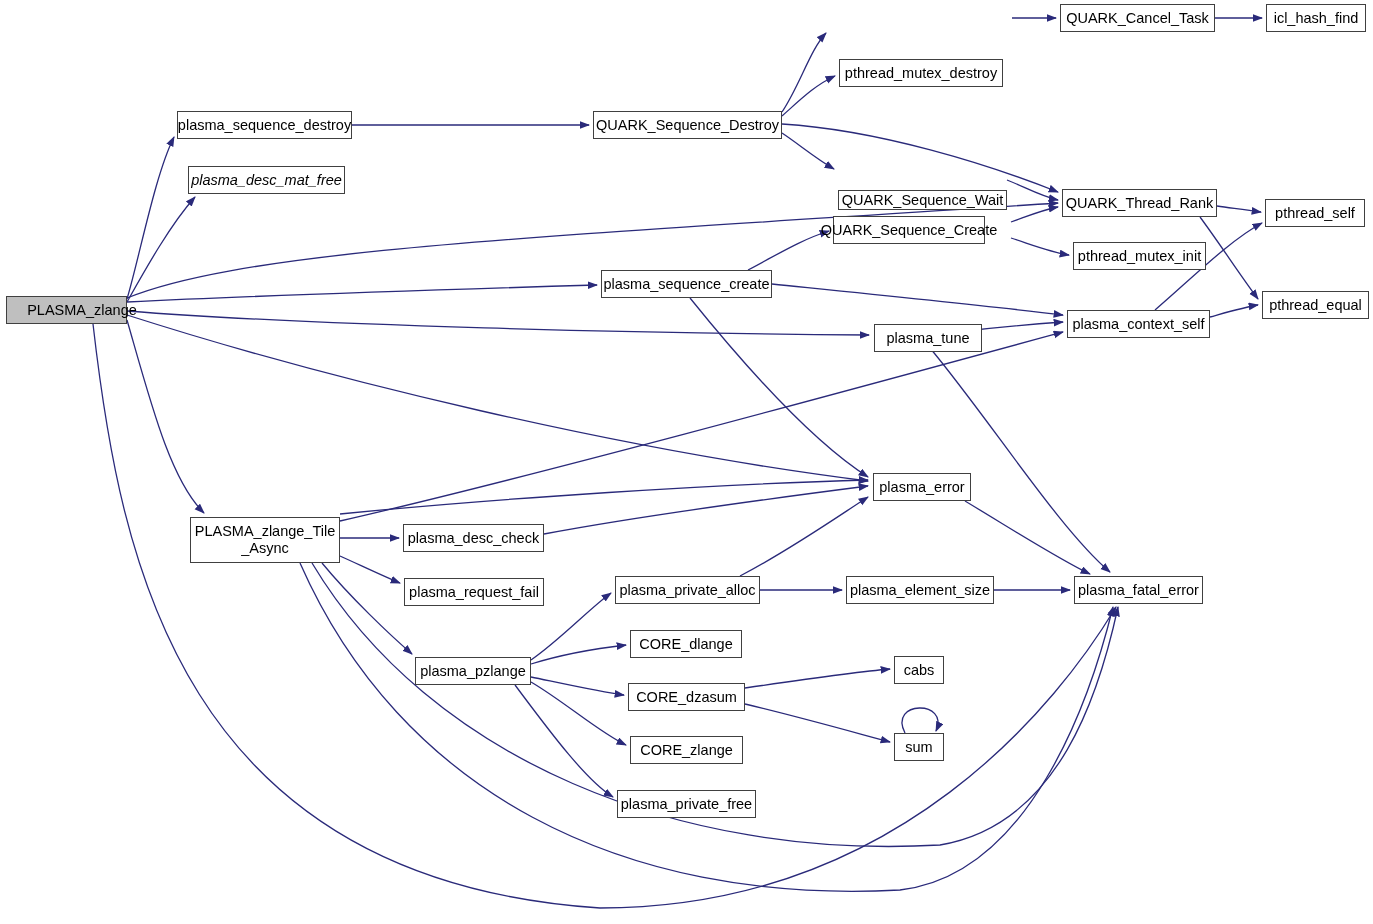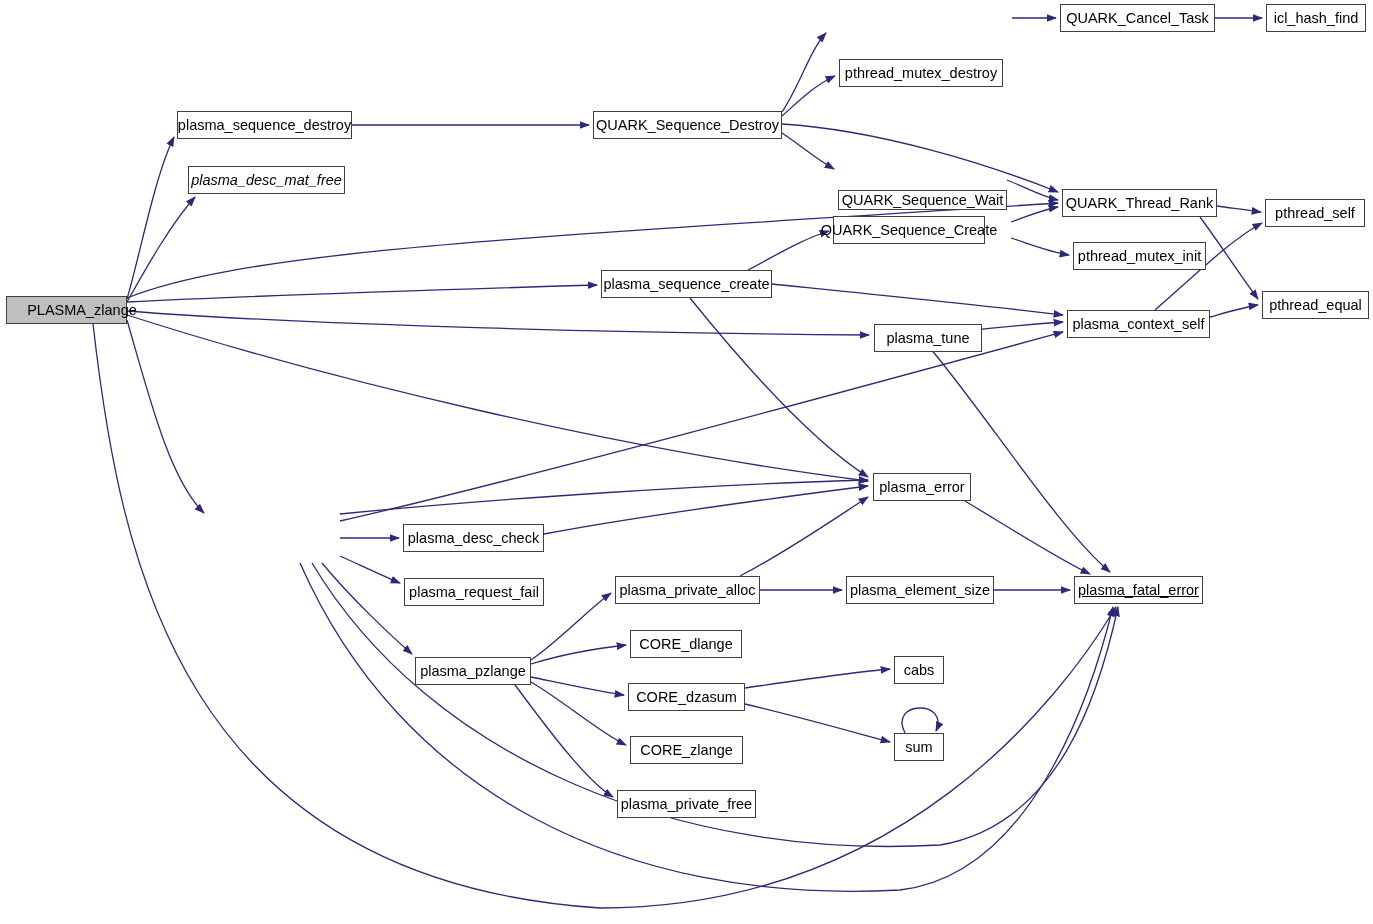--- a/index.html
+++ b/index.html
@@ -81,25 +81,27 @@
     <div class="node" style="left: 838px; top: 146px; width: 169px; height: 20px; margin-top: 44px;">QUARK_Sequence_Wait</div>
     <div class="node" style="left: 1062px; top: 189px; width: 155px; height: 28px;">QUARK_Thread_Rank</div>
     <div class="node" style="left: 1265px; top: 199px; width: 100px; height: 28px;">pthread_self</div>
     <div class="node" style="left: 833px; top: 216px; width: 152px; height: 28px;">QUARK_Sequence_Create</div>
     <div class="node" style="left: 1073px; top: 242px; width: 133px; height: 28px;">pthread_mutex_init</div>
     <div class="node" style="left: 601px; top: 270px; width: 171px; height: 28px;">plasma_sequence_create</div>
     <div class="node" style="left: 1067px; top: 310px; width: 143px; height: 28px;">plasma_context_self</div>
     <div class="node" style="left: 1262px; top: 291px; width: 107px; height: 28px;">pthread_equal</div>
     <div class="node" style="left: 874px; top: 324px; width: 108px; height: 28px;">plasma_tune</div>
     <div class="node" style="left: 873px; top: 473px; width: 98px; height: 28px;">plasma_error</div>
+    <div class="node" style="left: 190px; top: 517px; width: 150px; height: 46px;">PLASMA_zlange_Tile
+_Async</div>
     <div class="node" style="left: 403px; top: 524px; width: 141px; height: 28px;">plasma_desc_check</div>
     <div class="node" style="left: 404px; top: 578px; width: 140px; height: 28px;">plasma_request_fail</div>
     <div class="node" style="left: 615px; top: 576px; width: 145px; height: 28px;">plasma_private_alloc</div>
     <div class="node" style="left: 846px; top: 576px; width: 148px; height: 28px;">plasma_element_size</div>
-    <div class="node" style="left: 1074px; top: 576px; width: 129px; height: 28px; text-decoration: underline;">plasma_fatal_error</div>
+    <div class="node" style="left: 1074px; top: 576px; width: 129px; height: 28px;">plasma_fatal_error</div>
     <div class="node" style="left: 415px; top: 657px; width: 116px; height: 28px;">plasma_pzlange</div>
     <div class="node" style="left: 630px; top: 630px; width: 112px; height: 28px;">CORE_dlange</div>
     <div class="node" style="left: 628px; top: 683px; width: 117px; height: 28px;">CORE_dzasum</div>
     <div class="node" style="left: 630px; top: 736px; width: 113px; height: 28px;">CORE_zlange</div>
     <div class="node" style="left: 617px; top: 790px; width: 139px; height: 28px;">plasma_private_free</div>
     <div class="node" style="left: 894px; top: 656px; width: 50px; height: 28px;">cabs</div>
     <div class="node" style="left: 894px; top: 733px; width: 50px; height: 28px;">sum</div>
   </div>
 
 </body></html>

